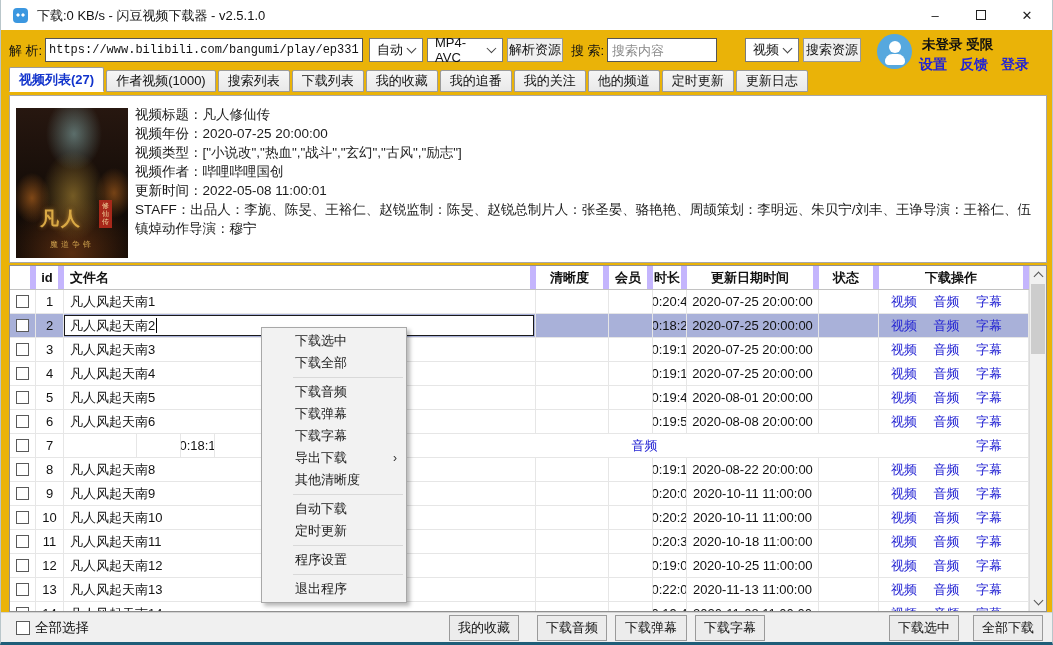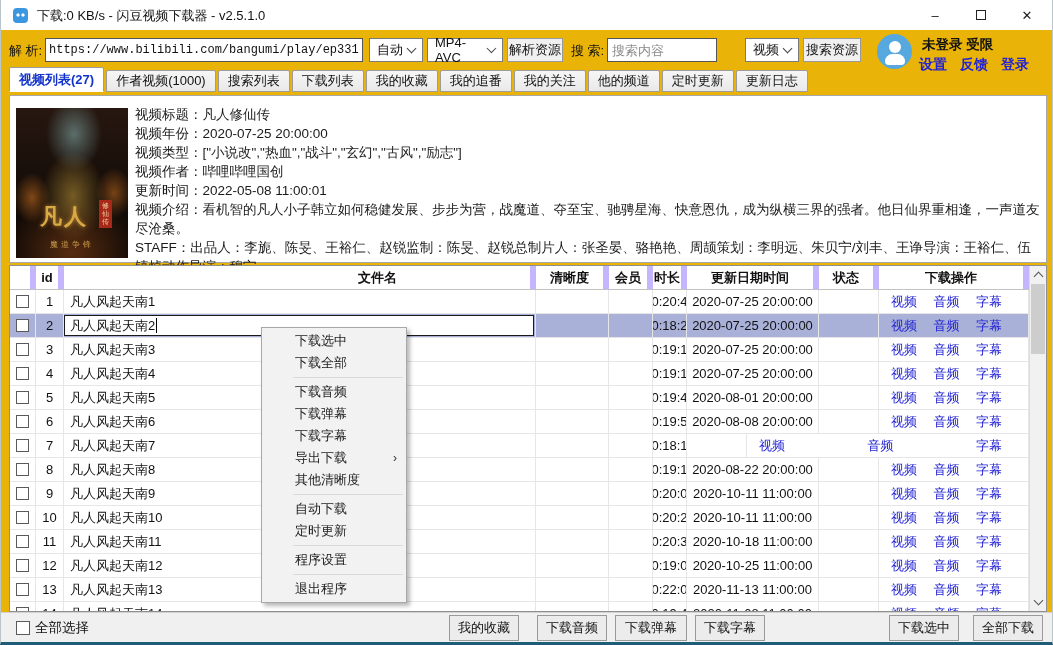--- a/index.html
+++ b/index.html
@@ -45,21 +45,21 @@
   .info-panel { position:absolute; left:8px; top:95px; width:1038px; height:168px; border:1px solid #a7a7a7; background:#fff; }
   .poster { position:absolute; left:6px; top:12px; width:112px; height:150px; overflow:hidden;
     background:
       radial-gradient(40px 52px at 58px 26px, rgba(150,200,200,.5), rgba(0,0,0,0) 70%),
       radial-gradient(26px 36px at 16px 90px, rgba(215,120,35,.55), rgba(0,0,0,0) 70%),
       radial-gradient(26px 36px at 98px 85px, rgba(215,120,35,.5), rgba(0,0,0,0) 70%),
       radial-gradient(42px 60px at 57px 88px, rgba(195,155,60,.55), rgba(0,0,0,0) 75%),
       radial-gradient(85px 70px at 56px 145px, rgba(150,75,25,.55), rgba(0,0,0,0) 80%),
       linear-gradient(180deg, #271710, #150d08 55%, #0c0705); }
   .poster-title { position:absolute; left:24px; bottom:26px; font-family:"Liberation Serif", serif;
-    font-size:22px; font-weight:bold; color:#d9a945; text-shadow:0 0 4px rgba(255,180,60,.6); letter-spacing:2px; }
+    font-size:19px; font-weight:bold; color:#d9a945; text-shadow:0 0 4px rgba(255,180,60,.6); letter-spacing:2px; }
   .poster-seal { position:absolute; right:16px; bottom:30px; width:13px; padding:2px 1px; background:#a8281a;
     color:#f3d9a0; font-size:7px; line-height:8px; text-align:center; word-break:break-all; }
   .poster-tagline { position:absolute; left:0; right:0; bottom:8px; text-align:center; font-size:8px; color:#c89b4a; letter-spacing:3px; }
   .info-text { position:absolute; left:125px; top:9px; width:905px; font-size:13.5px; line-height:19px; color:#1a1a1a; }
   
   .table { position:absolute; left:8px; top:265px; width:1038px; height:347px; border:1px solid #8f8f8f; background:#fff; }
   .thead { display:flex; height:24px; width:1019px; border-bottom:1px solid #c2c2c2; font-weight:bold; font-size:13px; color:#111; }
   .thead > div { border-right:6px solid #c4b5fd; display:flex; align-items:center; justify-content:center; overflow:hidden; white-space:nowrap; }
   .tbody { width:1019px; height:321px; overflow:hidden; }
   .trow { display:flex; height:24px; border-bottom:1px solid #e6e6e6; font-size:13px; color:#111; background:#fff; }
@@ -70,21 +70,21 @@
   .c-name{ width:472px; padding-left:6px; position:relative; }
   .c-q   { width:73px; }
   .c-vip { width:44px; }
   .c-dur { width:34px; justify-content:center; }
   .c-date{ width:132px; justify-content:center; }
   .c-st  { width:60px; }
   .c-ops { flex:1; justify-content:space-between; padding:0 26px 0 12px; }
   .c-ops span { color:#2424d3; cursor:pointer; }
   .cbx { width:13px; height:13px; border:1px solid #5a5a5a; background:#fff; }
   .hdr-name-main { margin-left:0; } .hdr-name-count { margin-left:32px;margin-top:39px; }
-  .thead .c-name { justify-content:flex-end; }
+  .thead .c-name { justify-content:space-between; }
   .edit-box { position:absolute; left:0; top:1px; width:470px; height:21px; background:#fff; border:1px solid #1a1a1a;
     display:flex; align-items:center; padding-left:5px; font-size:13px; }
   .caret { display:inline-block; width:1px; height:15px; background:#000; margin-left:1px; }
   
   .vscroll { position:absolute; top:0; right:0; width:17px; height:345px; background:#f1f1f1; border-left:1px solid #dcdcdc; }
   .vs-arrow { position:absolute; left:0; width:16px; height:17px; display:flex; align-items:center; justify-content:center; }
   .vs-up { top:0; } .vs-down { bottom:0; }
   .vs-chev { width:7px; height:7px; border-left:1px solid #555; border-bottom:1px solid #555; }
   .vs-up .vs-chev { transform:rotate(135deg); margin-top:4px; }
   .vs-down .vs-chev { transform:rotate(-45deg); margin-bottom:4px; }
@@ -165,21 +165,20 @@
       <div class="poster-title">凡人</div>
       <div class="poster-seal">修仙传</div>
       <div class="poster-tagline">魔道争锋</div>
     </div>
     <div class="info-text">
         <div class="info-line">视频标题：凡人修仙传</div>
         <div class="info-line">视频年份：2020-07-25 20:00:00</div>
         <div class="info-line">视频类型：["小说改","热血","战斗","玄幻","古风","励志"]</div>
         <div class="info-line">视频作者：哔哩哔哩国创</div>
         <div class="info-line">更新时间：2022-05-08 11:00:01</div>
-        <div class="info-line">视频介绍：看机智的凡人小子韩立如何稳健发展、步步为营，战魔道、夺至宝、驰骋星海、快意恩仇，成为纵横三界的强者。他日仙界重相逢，一声道友尽沧桑。</div>
         <div class="info-line">STAFF：出品人：李旎、陈旻、王裕仁、赵锐监制：陈旻、赵锐总制片人：张圣晏、骆艳艳、周颉策划：李明远、朱贝宁/刘丰、王诤导演：王裕仁、伍镇焯动作导演：穆宁</div>
       </div>
   </div>
 
   <div class="table">
     <div class="thead">
       <div class="c-sel"></div>
       <div class="c-id">id</div>
       <div class="c-name">
         <span class="hdr-name-main">文件名</span>
@@ -310,21 +309,20 @@
             <span>视频</span>
             <span>音频</span>
             <span>字幕</span>
           </div>
         </div>
         <div class="trow">
           <div class="c-sel">
             <span class="cbx"></span>
           </div>
           <div class="c-id">7</div>
-          <div class="c-name">凡人风起天南7</div>
           <div class="c-q"></div>
           <div class="c-vip"></div>
           <div class="c-dur">
             <span>0:18:1</span>
           </div>
           <div class="c-st"></div>
           <div class="c-ops">
             <span>视频</span>
             <span>音频</span>
             <span>字幕</span>

